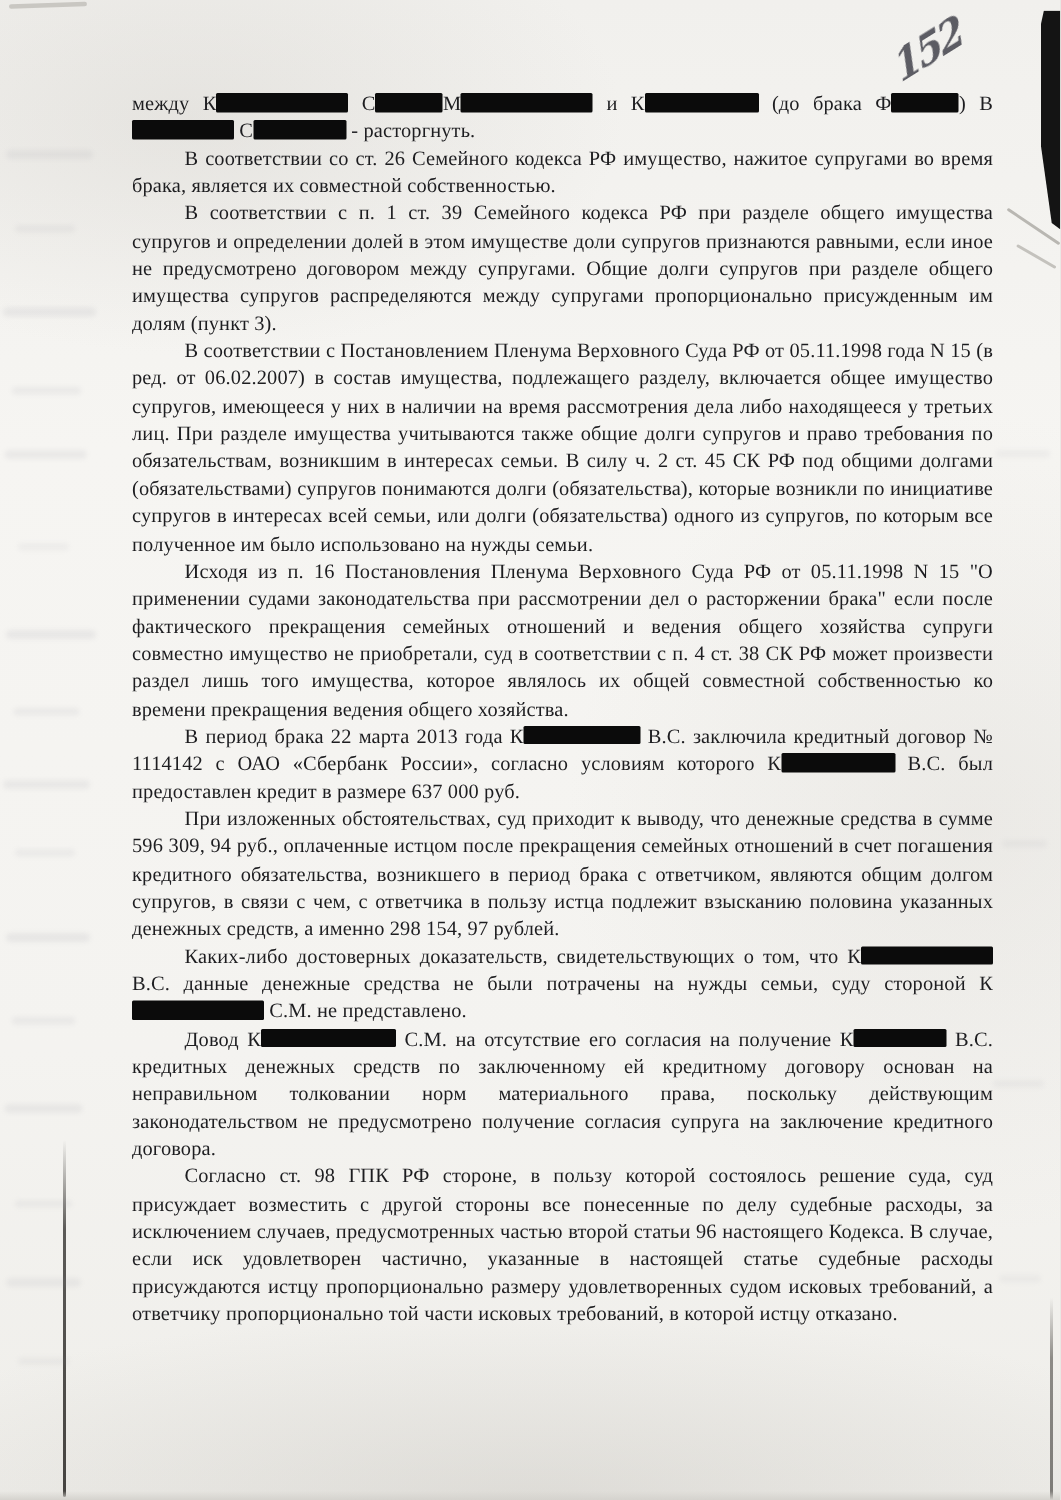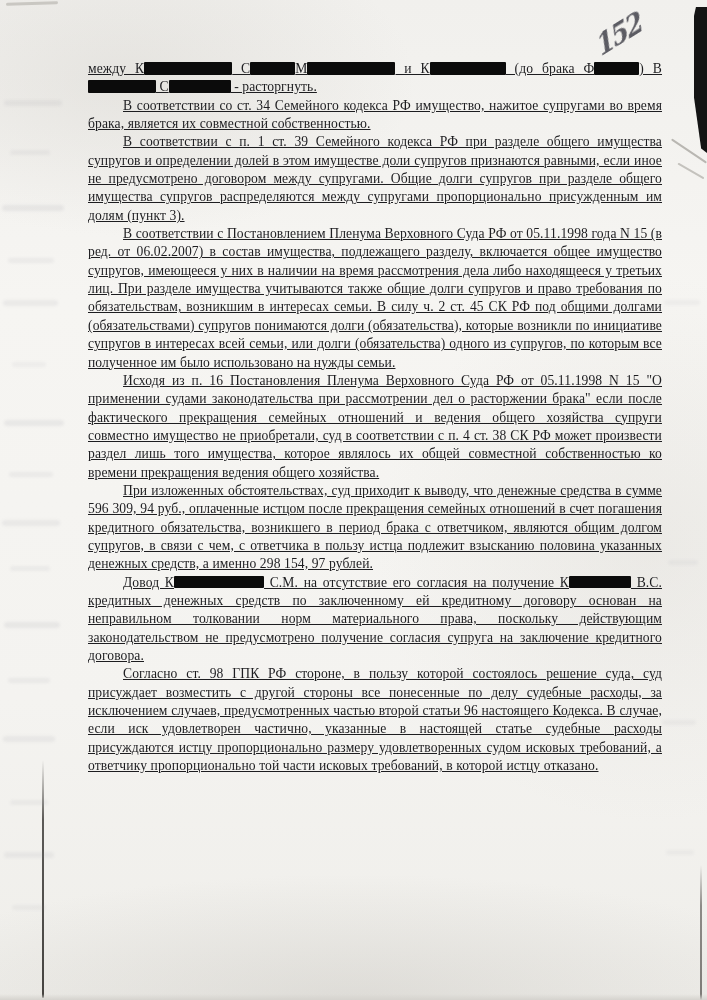--- a/index.html
+++ b/index.html
@@ -28,21 +28,21 @@
   
   .doc-body{
     position:absolute;
     left:88px;top:60px;width:574px;
     color:var(--ink);
     font-size:13.6px;
     line-height:18.35px;
     text-align:justify;
     letter-spacing:.1px;
   }
-  .para{margin:0;text-decoration:underline;}
+  .para{margin:0;}
   .para.indent{text-indent:35px;}
   .redaction{
     display:inline-block;
     height:12.5px;
     background:var(--redact);
     vertical-align:-1.5px;
     border-radius:1px;
   }
   
   .folio{
@@ -129,22 +129,24 @@
       <div class="smudge" style="left: 664px; top: 300px; width: 36px; height: 5px; opacity: 0.08;"></div>
       <div class="smudge" style="left: 668px; top: 560px; width: 30px; height: 5px; opacity: 0.08;"></div>
       <div class="smudge" style="left: 662px; top: 720px; width: 34px; height: 5px; opacity: 0.08;"></div>
       <div class="smudge" style="left: 666px; top: 850px; width: 28px; height: 5px; opacity: 0.07;"></div>
     </div>
 
   <div class="folio">152</div>
 
   <div class="doc-body">
       <p class="para">между  К<span class="redaction" style="width: 88px;"></span>  С<span class="redaction" style="width: 45px;"></span>М<span class="redaction" style="width: 88px;"></span>  и  К<span class="redaction" style="width: 76px;"></span>  (до  брака  Ф<span class="redaction" style="width: 45px;"></span>)  В<span class="redaction" style="width: 68px;"></span>  С<span class="redaction" style="width: 62px;"></span>  -  расторгнуть.</p>
-      <p class="para indent">В соответствии со ст. 34 Семейного кодекса РФ имущество, нажитое супругами во время брака, является их совместной собственностью.</p>
+      <p class="para indent">В соответствии со ст. 26 Семейного кодекса РФ имущество, нажитое супругами во время брака, является их совместной собственностью.</p>
       <p class="para indent">В соответствии с п. 1 ст. 39 Семейного кодекса РФ при разделе общего имущества супругов и определении долей в этом имуществе доли супругов признаются равными, если иное не предусмотрено договором между супругами. Общие долги супругов при разделе общего имущества супругов распределяются между супругами пропорционально присужденным им долям (пункт 3).</p>
       <p class="para indent">В соответствии с Постановлением Пленума Верховного Суда РФ от 05.11.1998 года N 15 (в ред. от 06.02.2007) в состав имущества, подлежащего разделу, включается общее имущество супругов, имеющееся у них в наличии на время рассмотрения дела либо находящееся у третьих лиц. При разделе имущества учитываются также общие долги супругов и право требования по обязательствам, возникшим в интересах семьи. В силу ч. 2 ст. 45 СК РФ под общими долгами (обязательствами) супругов понимаются долги (обязательства), которые возникли по инициативе супругов в интересах всей семьи, или долги (обязательства) одного из супругов, по которым все полученное им было использовано на нужды семьи.</p>
       <p class="para indent">Исходя из п. 16 Постановления Пленума Верховного Суда РФ от 05.11.1998 N 15 "О применении судами законодательства при рассмотрении дел о расторжении брака" если после фактического прекращения семейных отношений и ведения общего хозяйства супруги совместно имущество не приобретали, суд в соответствии с п. 4 ст. 38 СК РФ может произвести раздел лишь того имущества, которое являлось их общей совместной собственностью ко времени прекращения ведения общего хозяйства.</p>
+      <p class="para indent">В период брака 22 марта 2013 года К<span class="redaction" style="width: 78px;"></span> В.С. заключила кредитный договор № 1114142 с ОАО «Сбербанк России», согласно условиям которого К<span class="redaction" style="width: 76px;"></span> В.С. был предоставлен кредит в размере 637 000 руб.</p>
       <p class="para indent">При изложенных обстоятельствах,  суд приходит  к выводу, что денежные средства в сумме 596 309, 94 руб., оплаченные истцом после прекращения семейных отношений в счет погашения кредитного обязательства, возникшего в период брака с ответчиком, являются общим долгом супругов, в связи с чем, с ответчика в пользу истца подлежит взысканию половина указанных денежных средств, а именно  298 154, 97  рублей.</p>
+      <p class="para indent">Каких-либо  достоверных  доказательств,  свидетельствующих  о  том,  что К<span class="redaction" style="width: 88px;"></span> В.С. данные денежные средства не были потрачены на нужды семьи,  суду стороной К<span class="redaction" style="width: 88px;"></span> С.М. не представлено.</p>
       <p class="para indent">Довод К<span class="redaction" style="width: 90px;"></span> С.М. на отсутствие его согласия  на получение К<span class="redaction" style="width: 62px;"></span> В.С.  кредитных денежных средств по заключенному ей кредитному  договору основан на неправильном  толковании  норм  материального  права,  поскольку  действующим законодательством  не  предусмотрено  получение  согласия  супруга  на  заключение кредитного договора.</p>
       <p class="para indent">Согласно ст. 98 ГПК РФ стороне, в пользу которой состоялось решение суда, суд присуждает возместить с другой стороны все понесенные по делу судебные расходы, за исключением случаев, предусмотренных частью второй статьи 96 настоящего Кодекса. В случае, если иск удовлетворен частично, указанные в настоящей статье судебные расходы присуждаются истцу пропорционально размеру удовлетворенных судом исковых требований, а ответчику пропорционально той части исковых требований, в которой истцу отказано.</p>
     </div>
 
 </div>
 
 </body></html>

